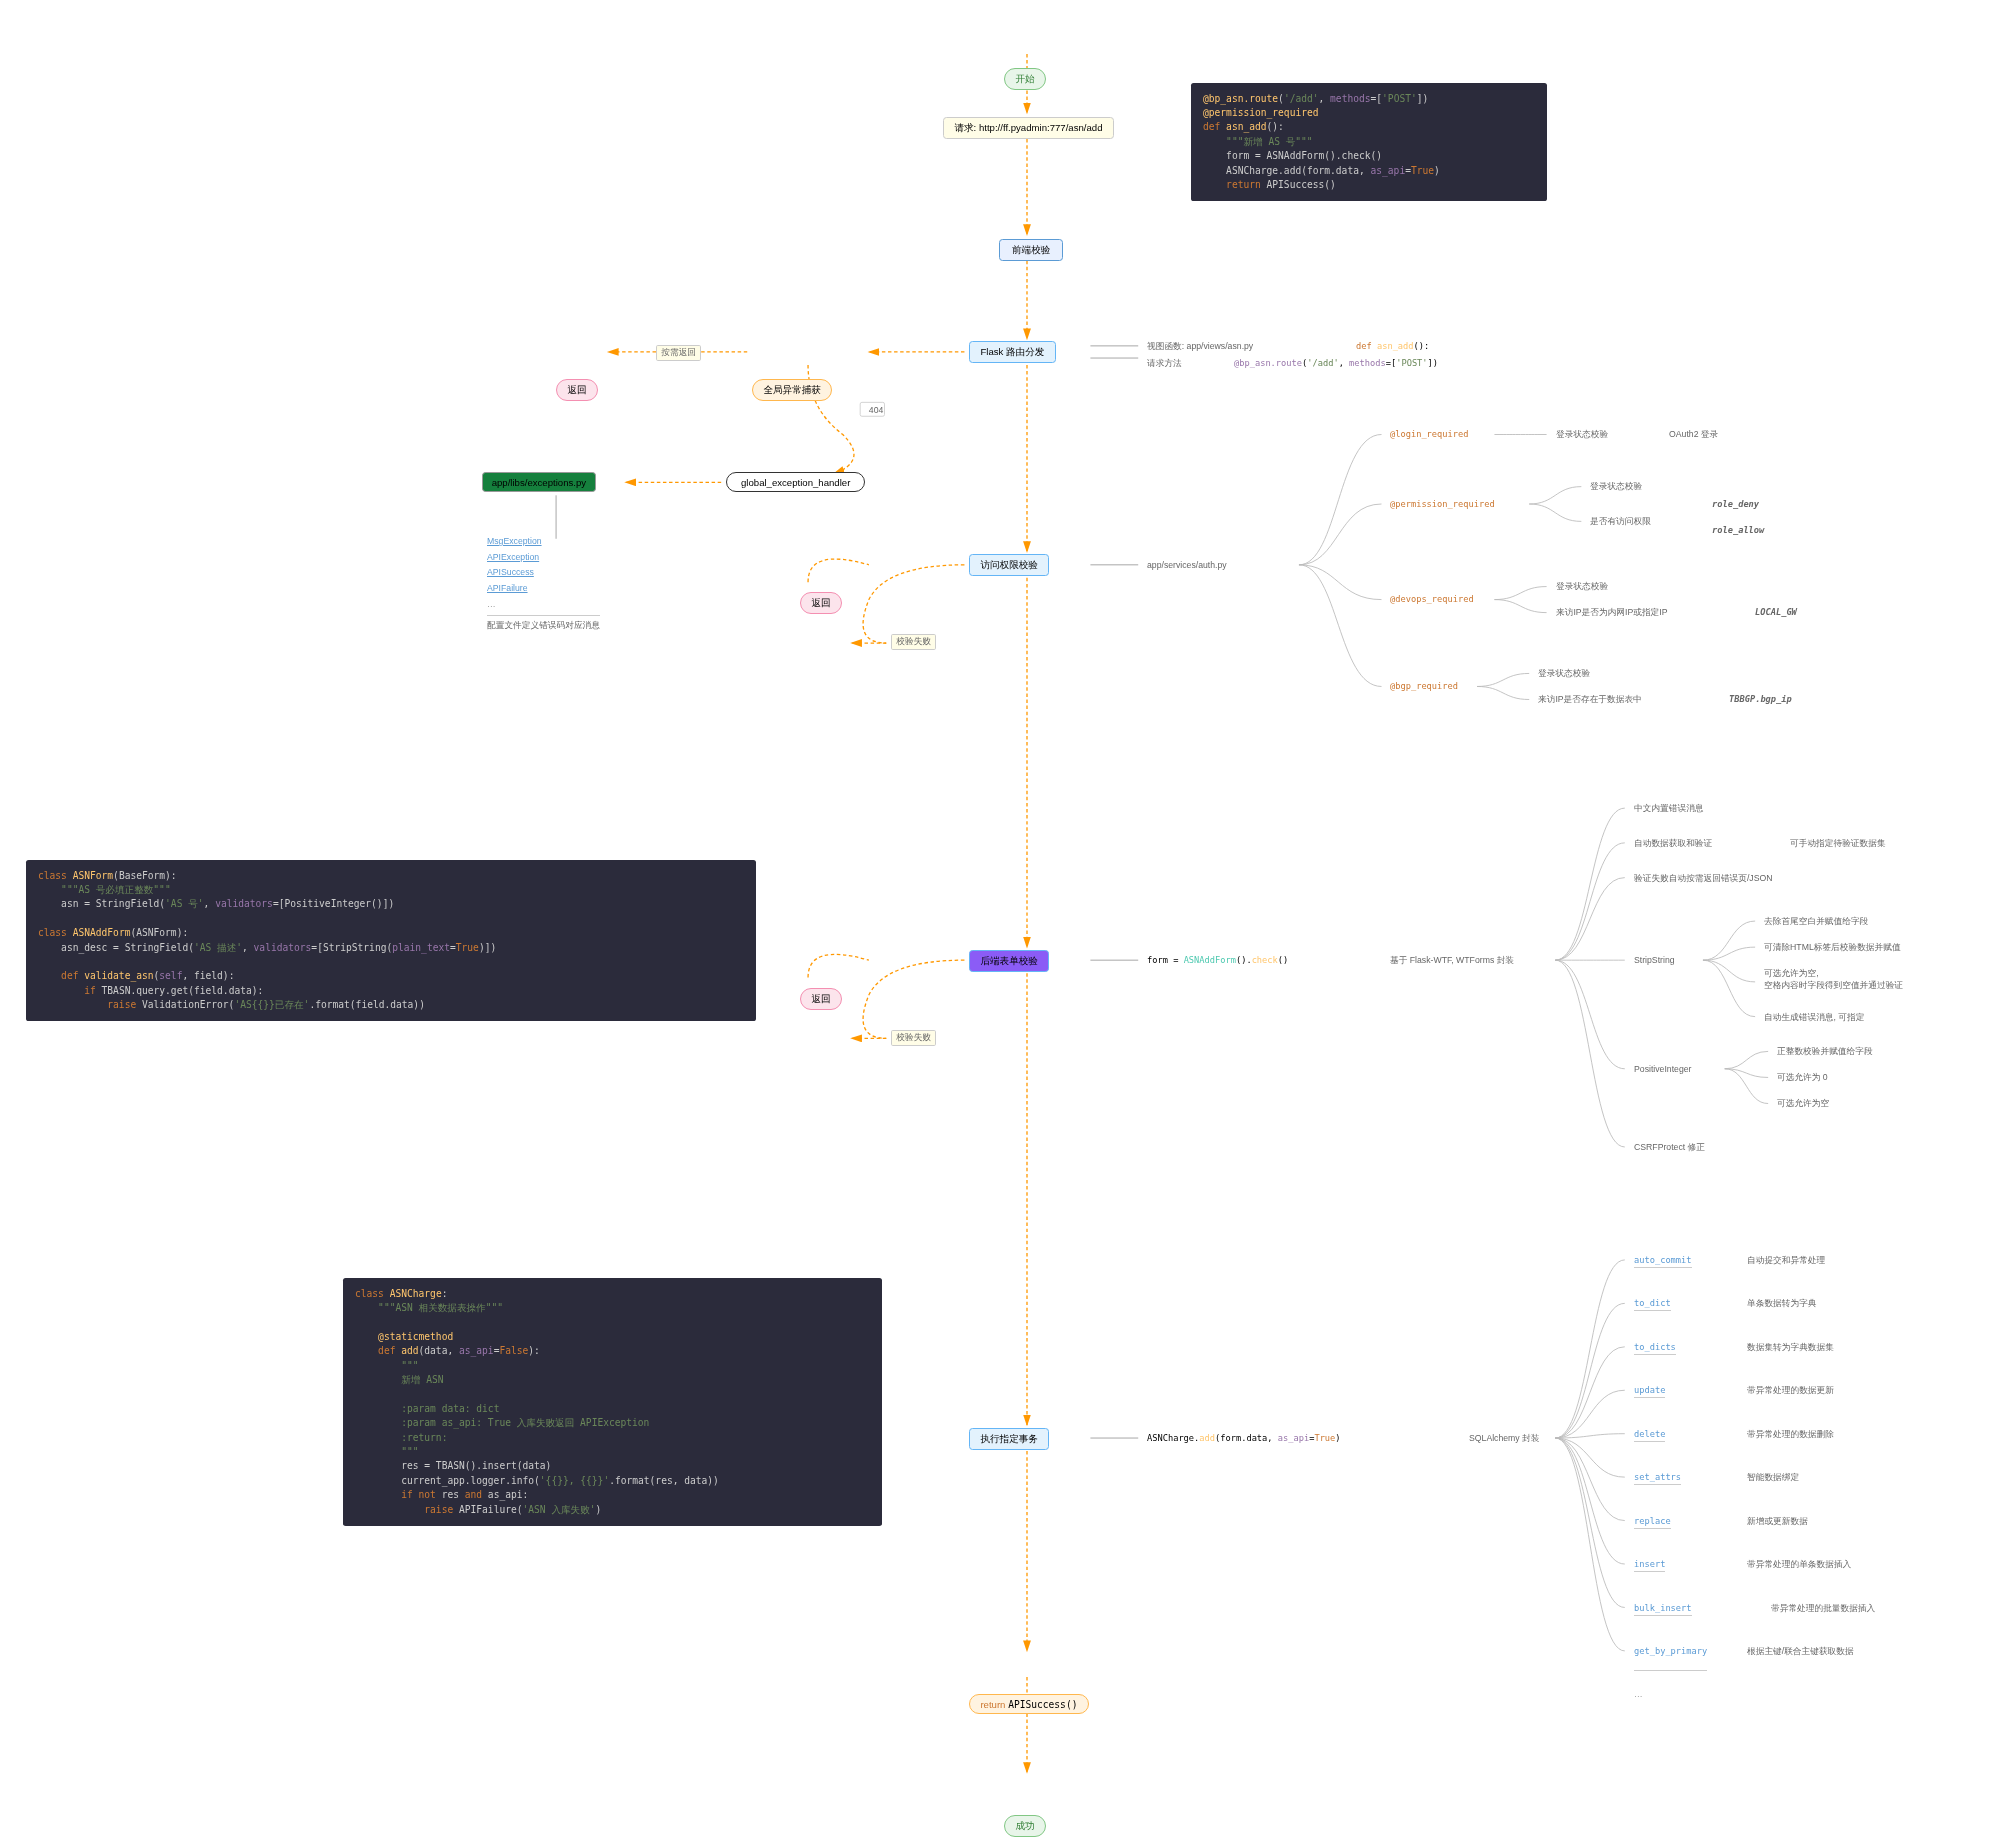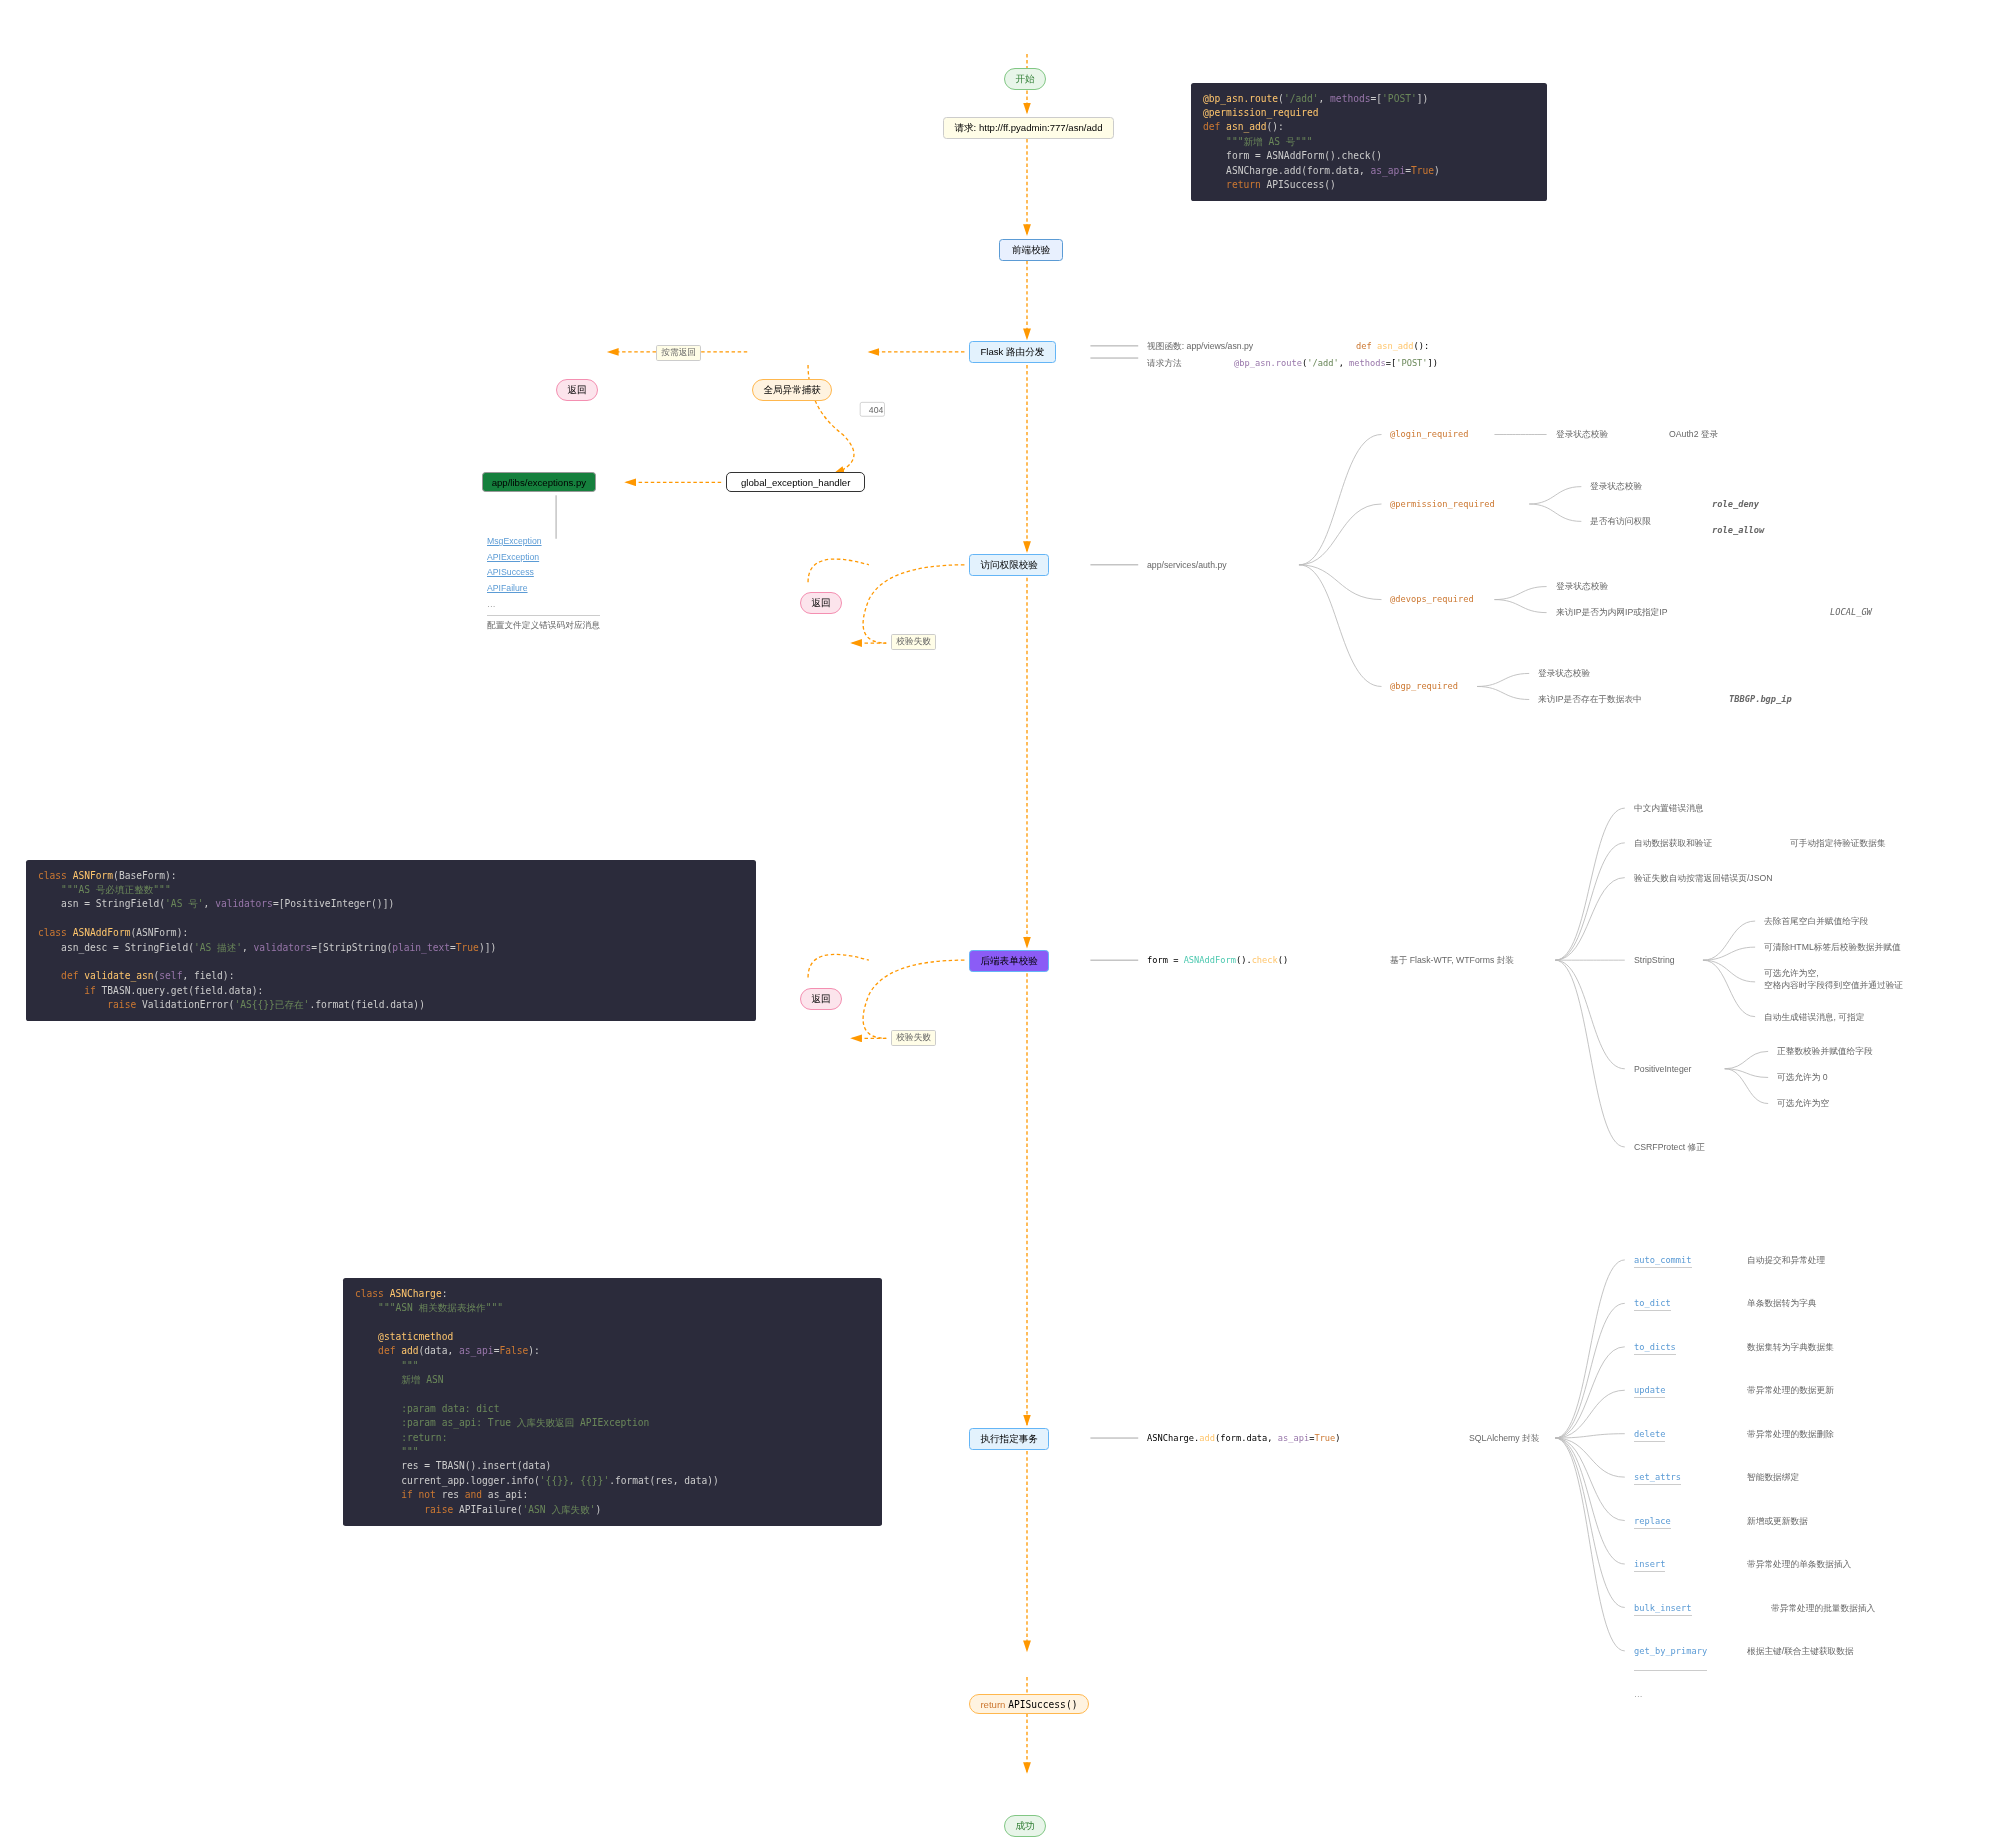--- a/index.html
+++ b/index.html
@@ -134,21 +134,21 @@
 
 <div class="node process" style="left:999px;top:239px;border:0.9px solid #5b9bd5;background:#e8f0fe;padding:3.5px 12px">前端校验</div>
 
 <div class="node process rect" style="left:969px;top:341px;background:#e3f2fd">Flask 路由分发</div>
 
 <div class="node decision pill" style="left:752px;top:341px">全局异常捕获</div>
 
 <div class="node return-node pill" style="left:556px;top:341px">返回</div>
 <div class="label-text" style="left:656px;top:345px;border:0.9px solid #ccc;padding:0.9px 4.3px;border-radius:1.7px;background:#fffde7">按需返回</div>
 
-<div class="node" style="left:726px;top:472px;border:1.7px solid #333;border-radius:5px;padding:3.5px 14px;background:#fff">global_exception_handler</div>
+<div class="node" style="left:726px;top:472px;border:1.7px solid #333;border-radius:10px;padding:3.5px 14px;background:#fff">global_exception_handler</div>
 
 <div class="node" style="left:482px;top:472px;border:0.9px solid #999;background:#15803d;padding:3.5px 8.7px">app/libs/exceptions.py</div>
 
 <div style="position:absolute;left:487px;top:534px;font-size:8.7px;line-height:1.8">
   <div class="link-blue">MsgException</div>
   <div class="link-blue">APIException</div>
   <div class="link-blue">APISuccess</div>
   <div class="link-blue">APIFailure</div>
   <div style="color:#999">…</div>
   <div style="color:#666;border-top:0.9px solid #ccc;padding-top:2.6px;margin-top:2.6px">配置文件定义错误码对应消息</div>
@@ -185,21 +185,21 @@
 
 <div class="deco-label" style="left:1390px;top:499px">@permission_required</div>
 <div class="branch-desc" style="left:1590px;top:481px">登录状态校验</div>
 <div class="branch-desc" style="left:1590px;top:516px">是否有访问权限</div>
 <div class="branch-desc italic-func" style="left:1712px;top:499px;font-weight:bold">role_deny</div>
 <div class="branch-desc italic-func" style="left:1712px;top:525px;font-weight:bold">role_allow</div>
 
 <div class="deco-label" style="left:1390px;top:594px">@devops_required</div>
 <div class="branch-desc" style="left:1556px;top:581px">登录状态校验</div>
 <div class="branch-desc" style="left:1556px;top:607px">来访IP是否为内网IP或指定IP</div>
-<div class="branch-desc italic-func" style="left:1830px;top:607px;font-weight:normal">LOCAL_GW</div>
+<div class="branch-desc italic-func" style="left:1755px;top:607px;font-weight:bold">LOCAL_GW</div>
 
 <div class="deco-label" style="left:1390px;top:681px">@bgp_required</div>
 <div class="branch-desc" style="left:1538px;top:668px">登录状态校验</div>
 <div class="branch-desc" style="left:1538px;top:694px">来访IP是否存在于数据表中</div>
 <div class="branch-desc italic-func" style="left:1729px;top:694px;font-weight:bold">TBBGP.bgp_ip</div>
 
 <div class="branch-desc" style="left:1634px;top:803px">中文内置错误消息</div>
 <div class="branch-desc" style="left:1634px;top:838px">自动数据获取和验证</div>
 <div class="branch-desc" style="left:1790px;top:838px">可手动指定待验证数据集</div>
 <div class="branch-desc" style="left:1634px;top:873px">验证失败自动按需返回错误页/JSON</div>

